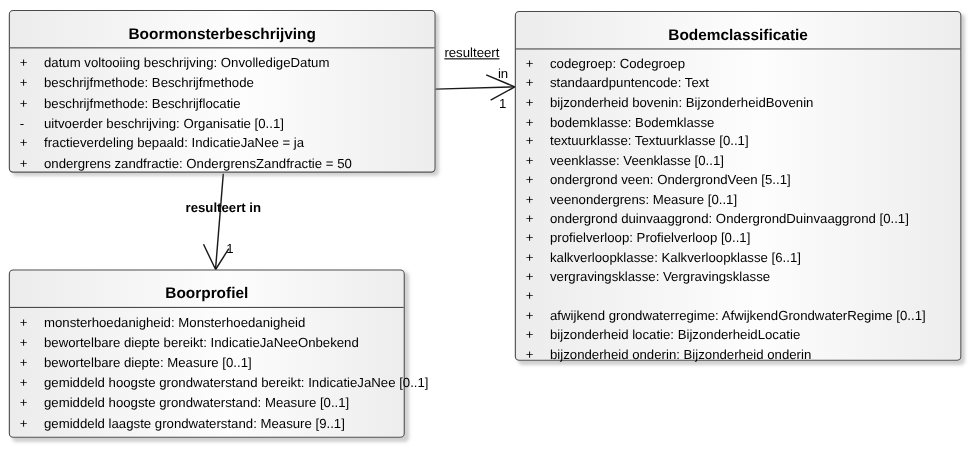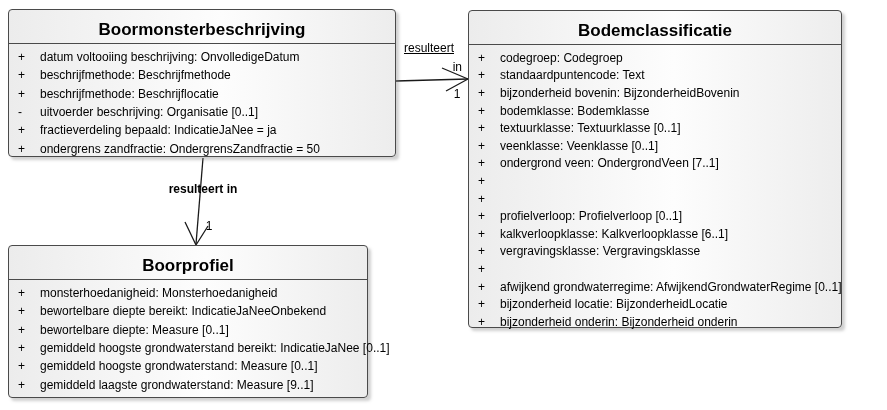--- a/index.html
+++ b/index.html
@@ -20,21 +20,21 @@
     background: linear-gradient(to right, #ececec 0%, #fdfdfd 55%, #ededed 100%);
     box-shadow: 3px 3px 3px rgba(120,120,120,0.35);
   }
   .uml-class-title {
     box-sizing: border-box;
     height: 34px;
     border-bottom: 1px solid #4a4a4a;
     display: flex;
     align-items: center;
     justify-content: center;
-    font-size: 17px;
+    font-size: 14px;
     font-weight: bold;
     padding-top: 6px;
   }
   .uml-class-attrs {
     padding-top: 4px;
   }
   .attr-row {
     display: flex;
     align-items: center;
     height: 18.3px;
@@ -109,21 +109,21 @@
           <span class="attr-vis">+</span>
           <span class="attr-text">fractieverdeling bepaald: IndicatieJaNee = ja</span>
         </div>
         <div class="attr-row">
           <span class="attr-vis">+</span>
           <span class="attr-text">ondergrens zandfractie: OndergrensZandfractie = 50</span>
         </div>
       </div>
   </div>
 
-  <div class="uml-class cls-bodem" style="left:468px; top:10px; width:374px; height:318px;">
+  <div class="uml-class cls-bodem" style="left:468px; top:10px; width:406px; height:318px;">
     <div class="uml-class-title">Bodemclassificatie</div>
     <div class="uml-class-attrs">
         <div class="attr-row">
           <span class="attr-vis">+</span>
           <span class="attr-text">codegroep: Codegroep</span>
         </div>
         <div class="attr-row">
           <span class="attr-vis">+</span>
           <span class="attr-text">standaardpuntencode: Text</span>
         </div>
@@ -138,27 +138,29 @@
         <div class="attr-row">
           <span class="attr-vis">+</span>
           <span class="attr-text">textuurklasse: Textuurklasse [0..1]</span>
         </div>
         <div class="attr-row">
           <span class="attr-vis">+</span>
           <span class="attr-text">veenklasse: Veenklasse [0..1]</span>
         </div>
         <div class="attr-row">
           <span class="attr-vis">+</span>
-          <span class="attr-text">ondergrond veen: OndergrondVeen [7..1]</span>
-        </div>
-        <div class="attr-row">
-          <span class="attr-vis">+</span>
-        </div>
-        <div class="attr-row">
-          <span class="attr-vis">+</span>
+          <span class="attr-text">ondergrond veen: OndergrondVeen [5..1]</span>
+        </div>
+        <div class="attr-row">
+          <span class="attr-vis">+</span>
+          <span class="attr-text">veenondergrens: Measure [0..1]</span>
+        </div>
+        <div class="attr-row">
+          <span class="attr-vis">+</span>
+          <span class="attr-text">ondergrond duinvaaggrond: OndergrondDuinvaaggrond [0..1]</span>
         </div>
         <div class="attr-row">
           <span class="attr-vis">+</span>
           <span class="attr-text">profielverloop: Profielverloop [0..1]</span>
         </div>
         <div class="attr-row">
           <span class="attr-vis">+</span>
           <span class="attr-text">kalkverloopklasse: Kalkverloopklasse [6..1]</span>
         </div>
         <div class="attr-row">

